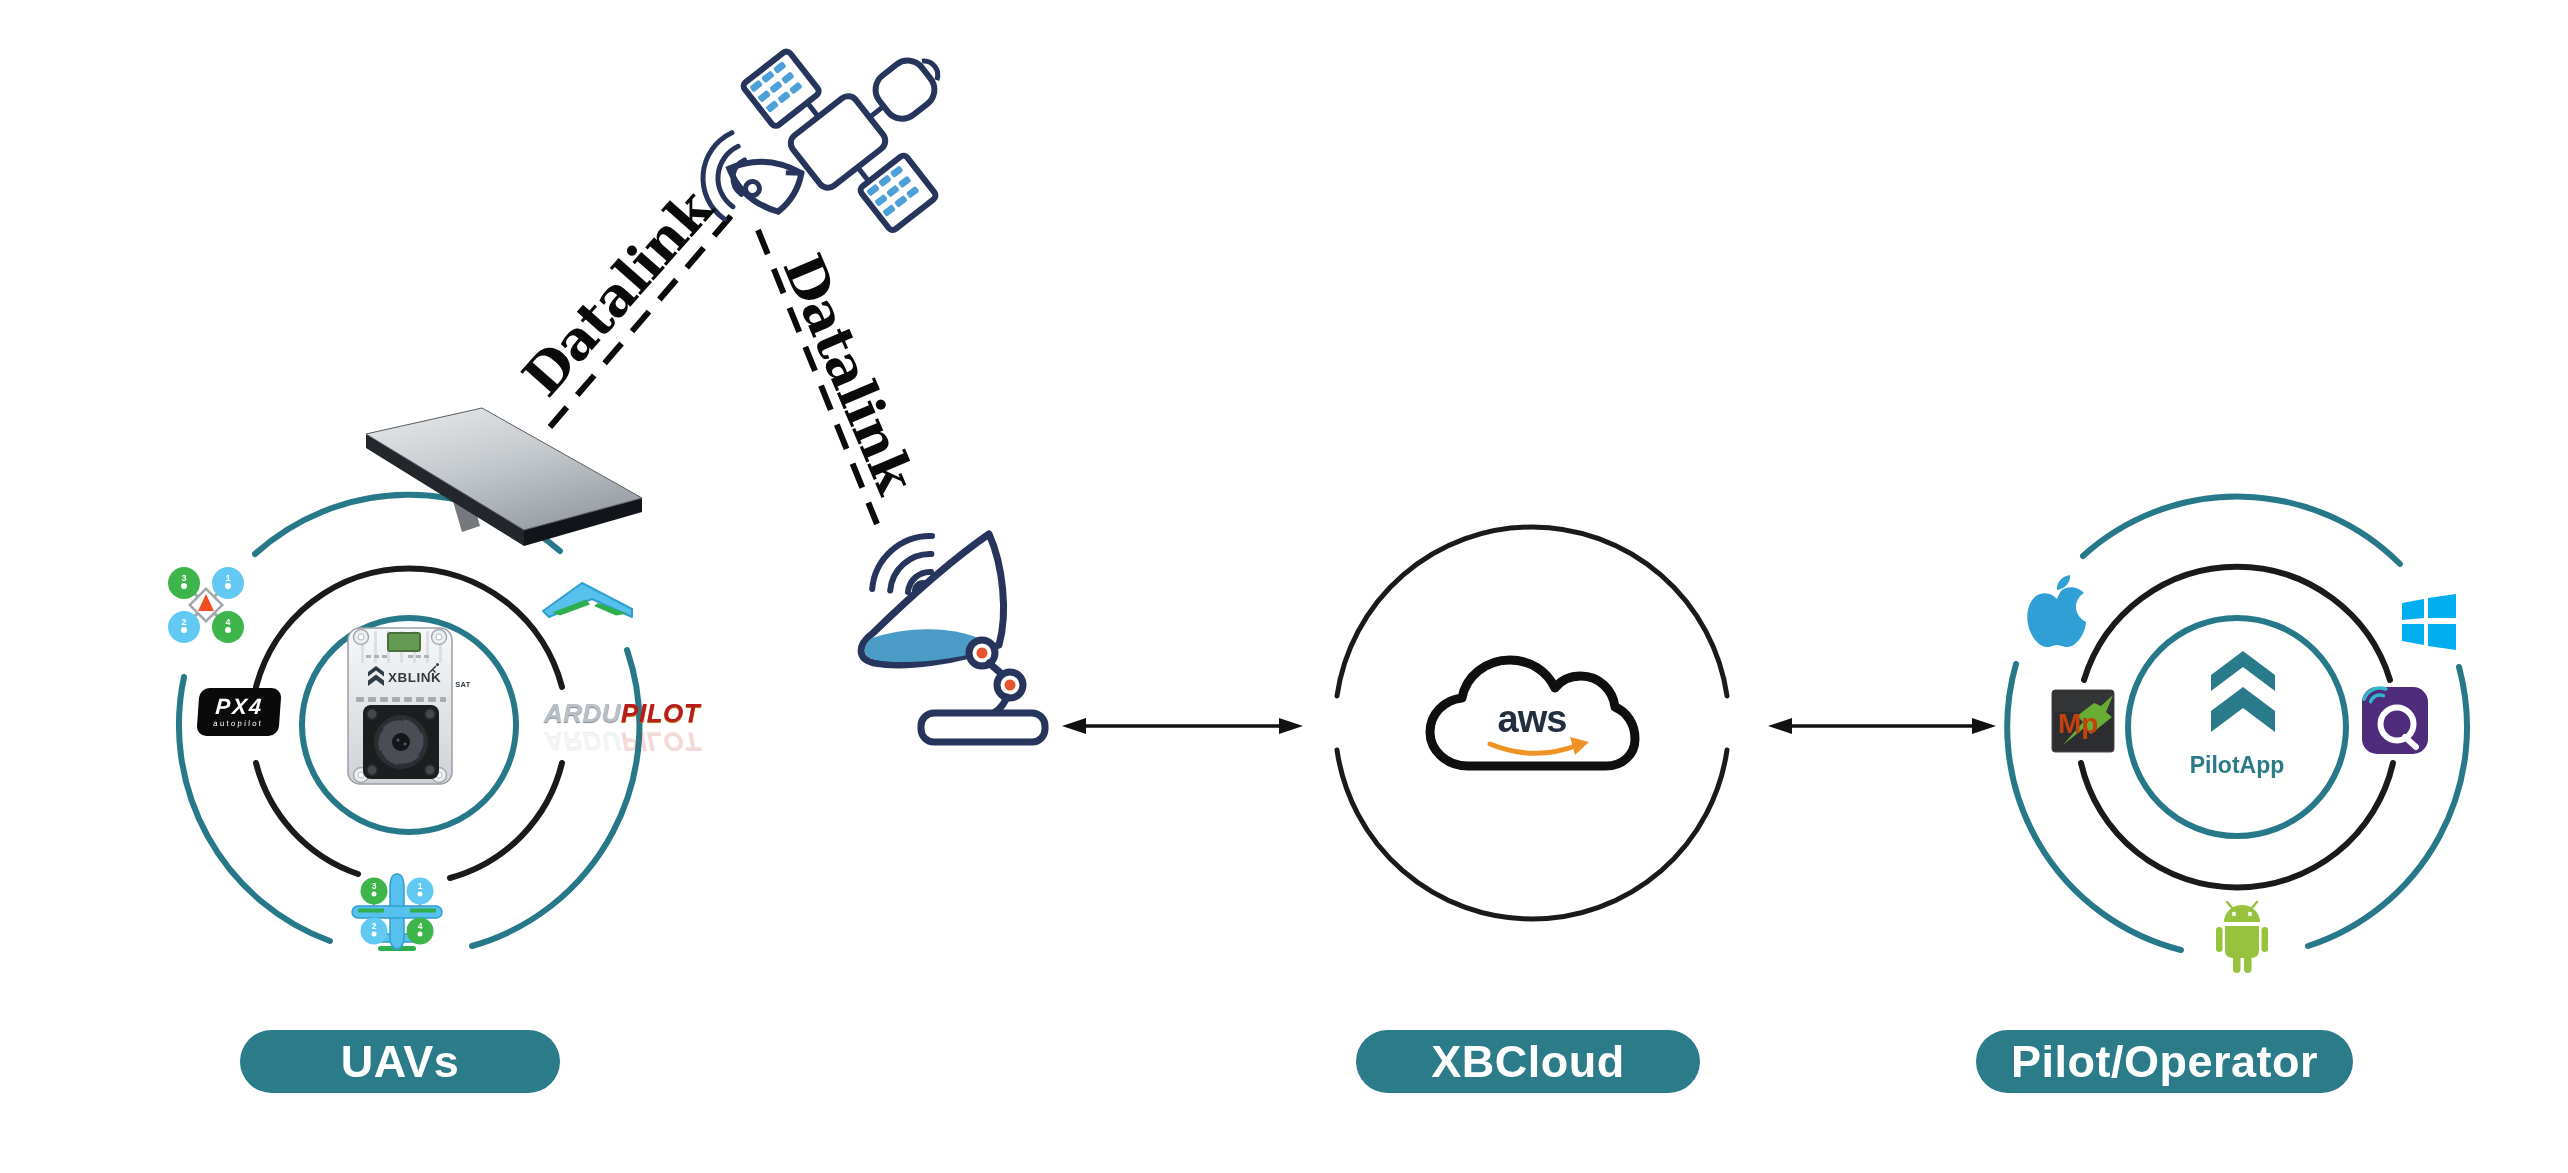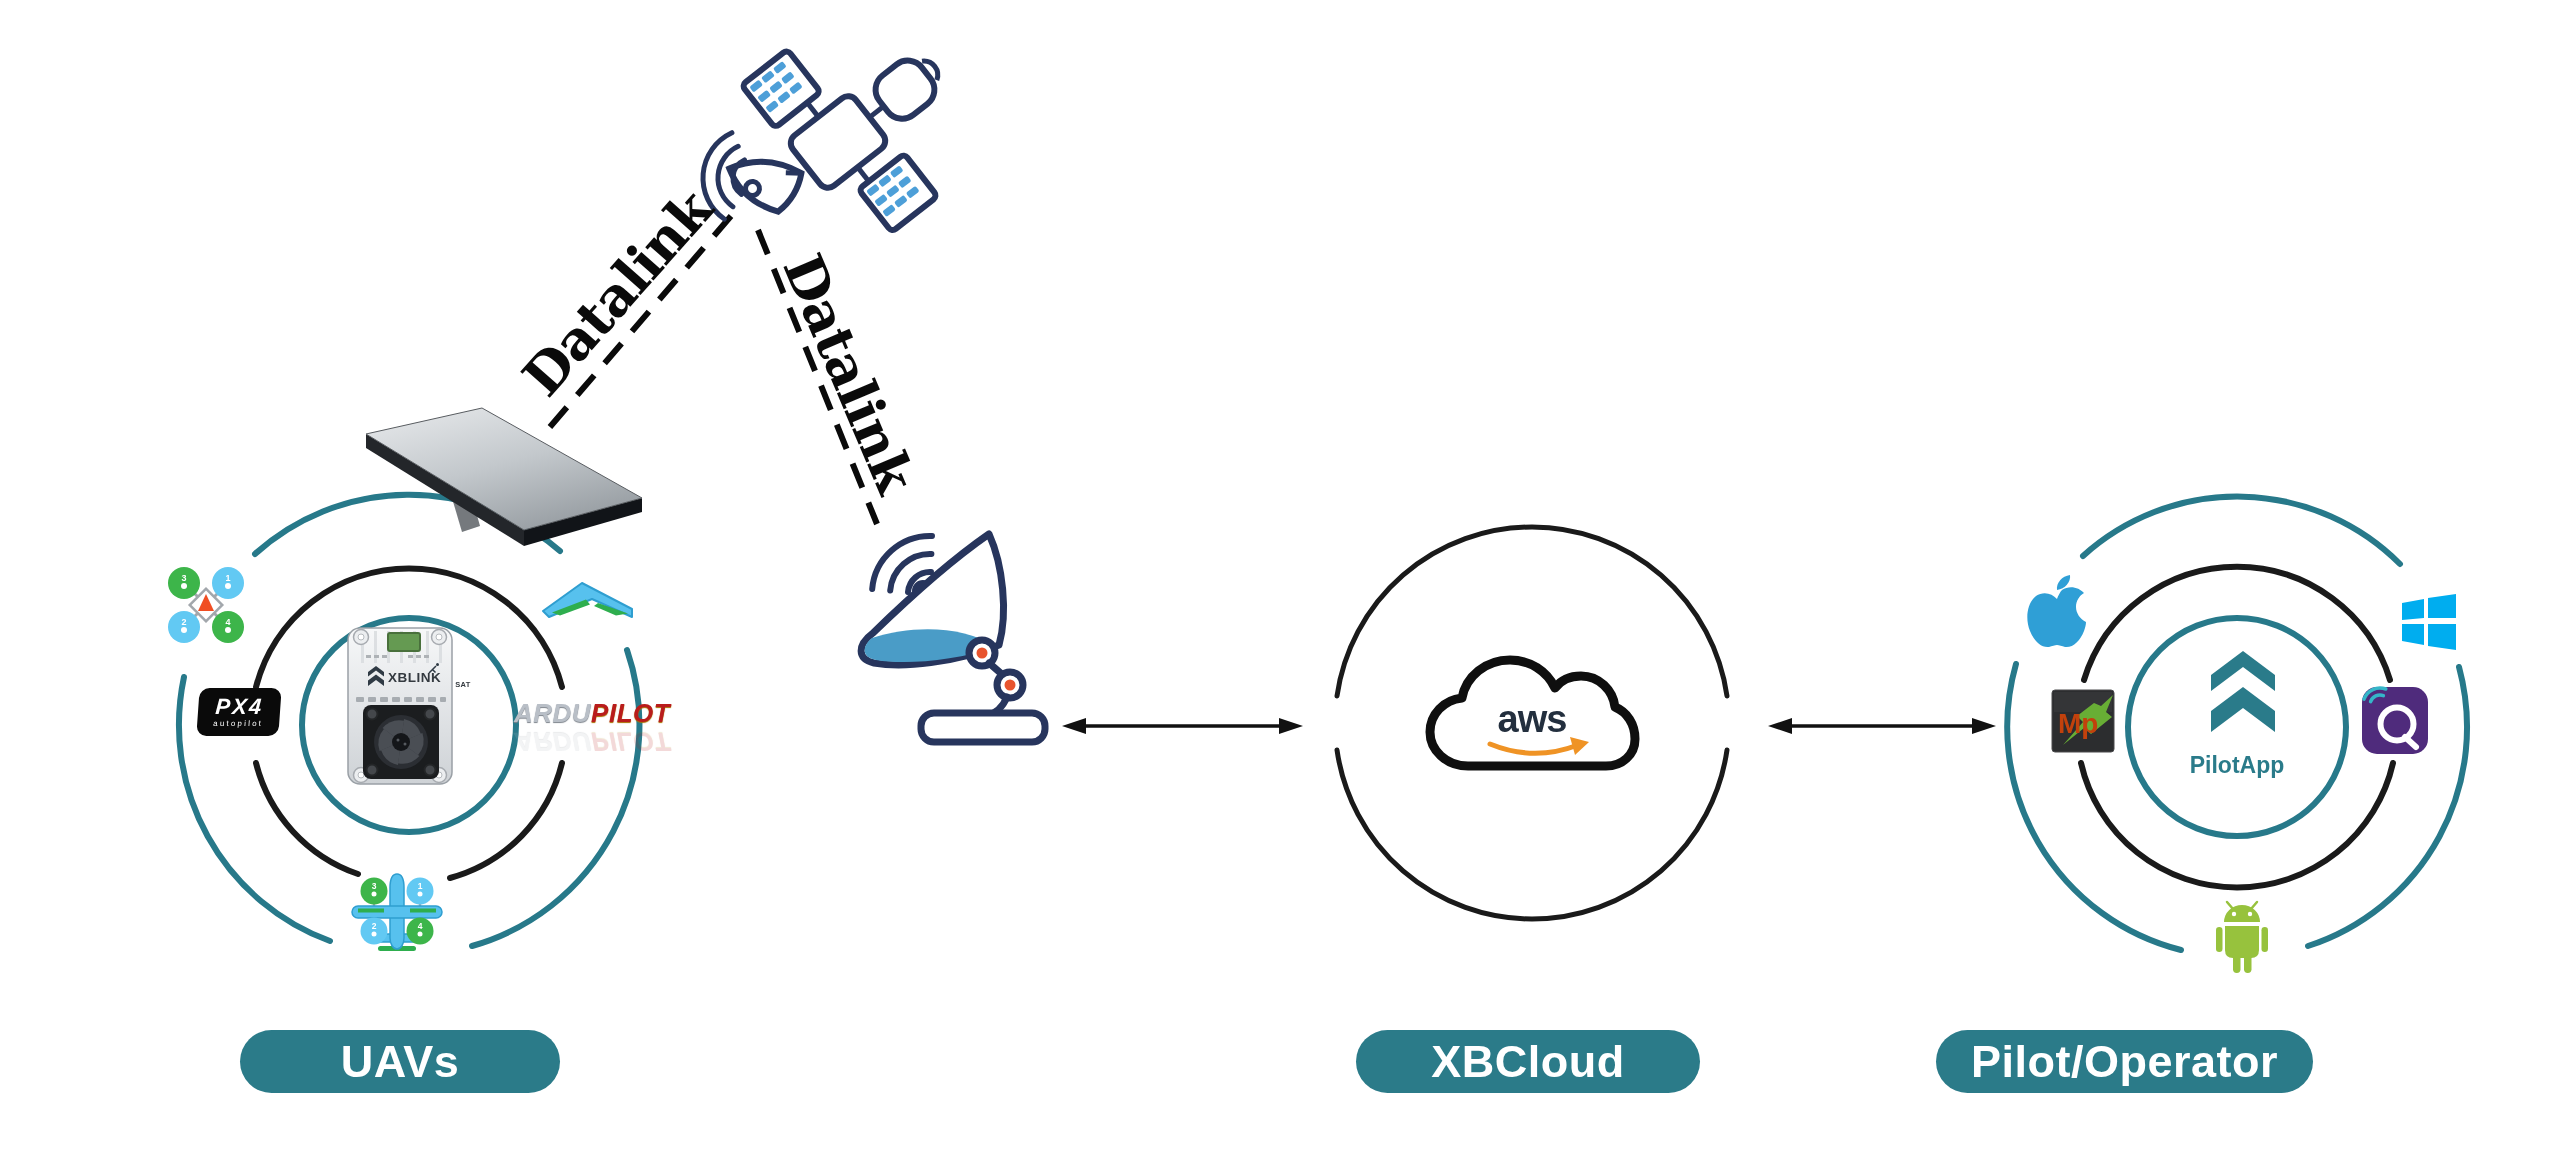--- a/index.html
+++ b/index.html
@@ -10,41 +10,41 @@
   .datalink{position:absolute;font-family:"DejaVu Serif",serif;font-weight:bold;
             font-size:54px;color:#0a0a0a;white-space:nowrap;letter-spacing:-1px;}
   .dl-left{left:617px;top:293px;transform:translate(-50%,-50%) rotate(-48.5deg);}
   .dl-right{left:849px;top:373px;transform:translate(-50%,-50%) rotate(67deg);}
   
   .pill{position:absolute;height:63px;border-radius:32px;background:#2b7b89;color:#ffffff;
         font-weight:700;font-size:45px;display:flex;align-items:center;justify-content:center;
         letter-spacing:0.5px;}
   .pill-uavs{left:240px;top:1030px;width:320px;}
   .pill-xbcloud{left:1356px;top:1030px;width:344px;}
-  .pill-pilot{left:1936px;top:1030px;width:377px;text-align:center;}
+  .pill-pilot{left:1976px;top:1030px;width:377px;text-align:center;}
   
   .aws-text{position:absolute;left:1532px;top:719px;transform:translate(-50%,-50%);
             font-size:38px;font-weight:bold;color:#232f3e;letter-spacing:-1px;}
   
   .pilotapp-text{position:absolute;left:2237px;top:765px;transform:translate(-50%,-50%);
                  font-size:23px;font-weight:bold;color:#2a7b8a;}
   
   .xblink-text{position:absolute;left:388px;top:677px;transform:translateY(-50%);
                font-size:13.5px;font-weight:bold;color:#343a40;letter-spacing:0.5px;white-space:nowrap;}
   .xblink-text .sat{font-size:7.5px;position:relative;top:5px;left:14px;letter-spacing:0.3px;}
   
   .px4-logo{position:absolute;left:198px;top:688px;width:82px;height:48px;background:#0a0a0a;
             border-radius:10px;display:flex;flex-direction:column;align-items:center;
             justify-content:center;transform:skewX(-4deg);}
   .px4-main{font-size:22px;font-weight:900;font-style:italic;color:#ffffff;letter-spacing:2px;line-height:22px;}
   .px4-sub{font-size:8px;color:#ffffff;letter-spacing:2.2px;line-height:9px;margin-top:1px;}
   
   .ardu-logo{position:absolute;left:514px;top:698px;font-size:26px;font-weight:900;
              font-style:italic;white-space:nowrap;letter-spacing:0.5px;}
-  .ardu-logo .ardu{color:#b9bfc7;text-shadow:0 1px 1px #7e848c;}
+  .ardu-logo .ardu{color:#b9bfc7;text-shadow:0 1px 1px #7e848c;margin-left:30px;}
   .ardu-logo .pilot{color:#b91c1c;text-shadow:0 1px 1px #a86e00;}
   .ardu-reflect{top:726px;transform:scaleY(-1);opacity:0.16;filter:blur(0.6px);}
   
   .mp-text{position:absolute;left:2058px;top:708px;font-size:28px;font-weight:bold;color:#c2410c;}
   
   .rotor-num{font-family:"Liberation Sans",sans-serif;font-size:9px;font-weight:bold;fill:#ffffff;text-anchor:middle;}
   .rotor-num-sm{font-family:"Liberation Sans",sans-serif;font-size:8.5px;font-weight:bold;fill:#ffffff;text-anchor:middle;}
 </style>
 </head>
 <body>

